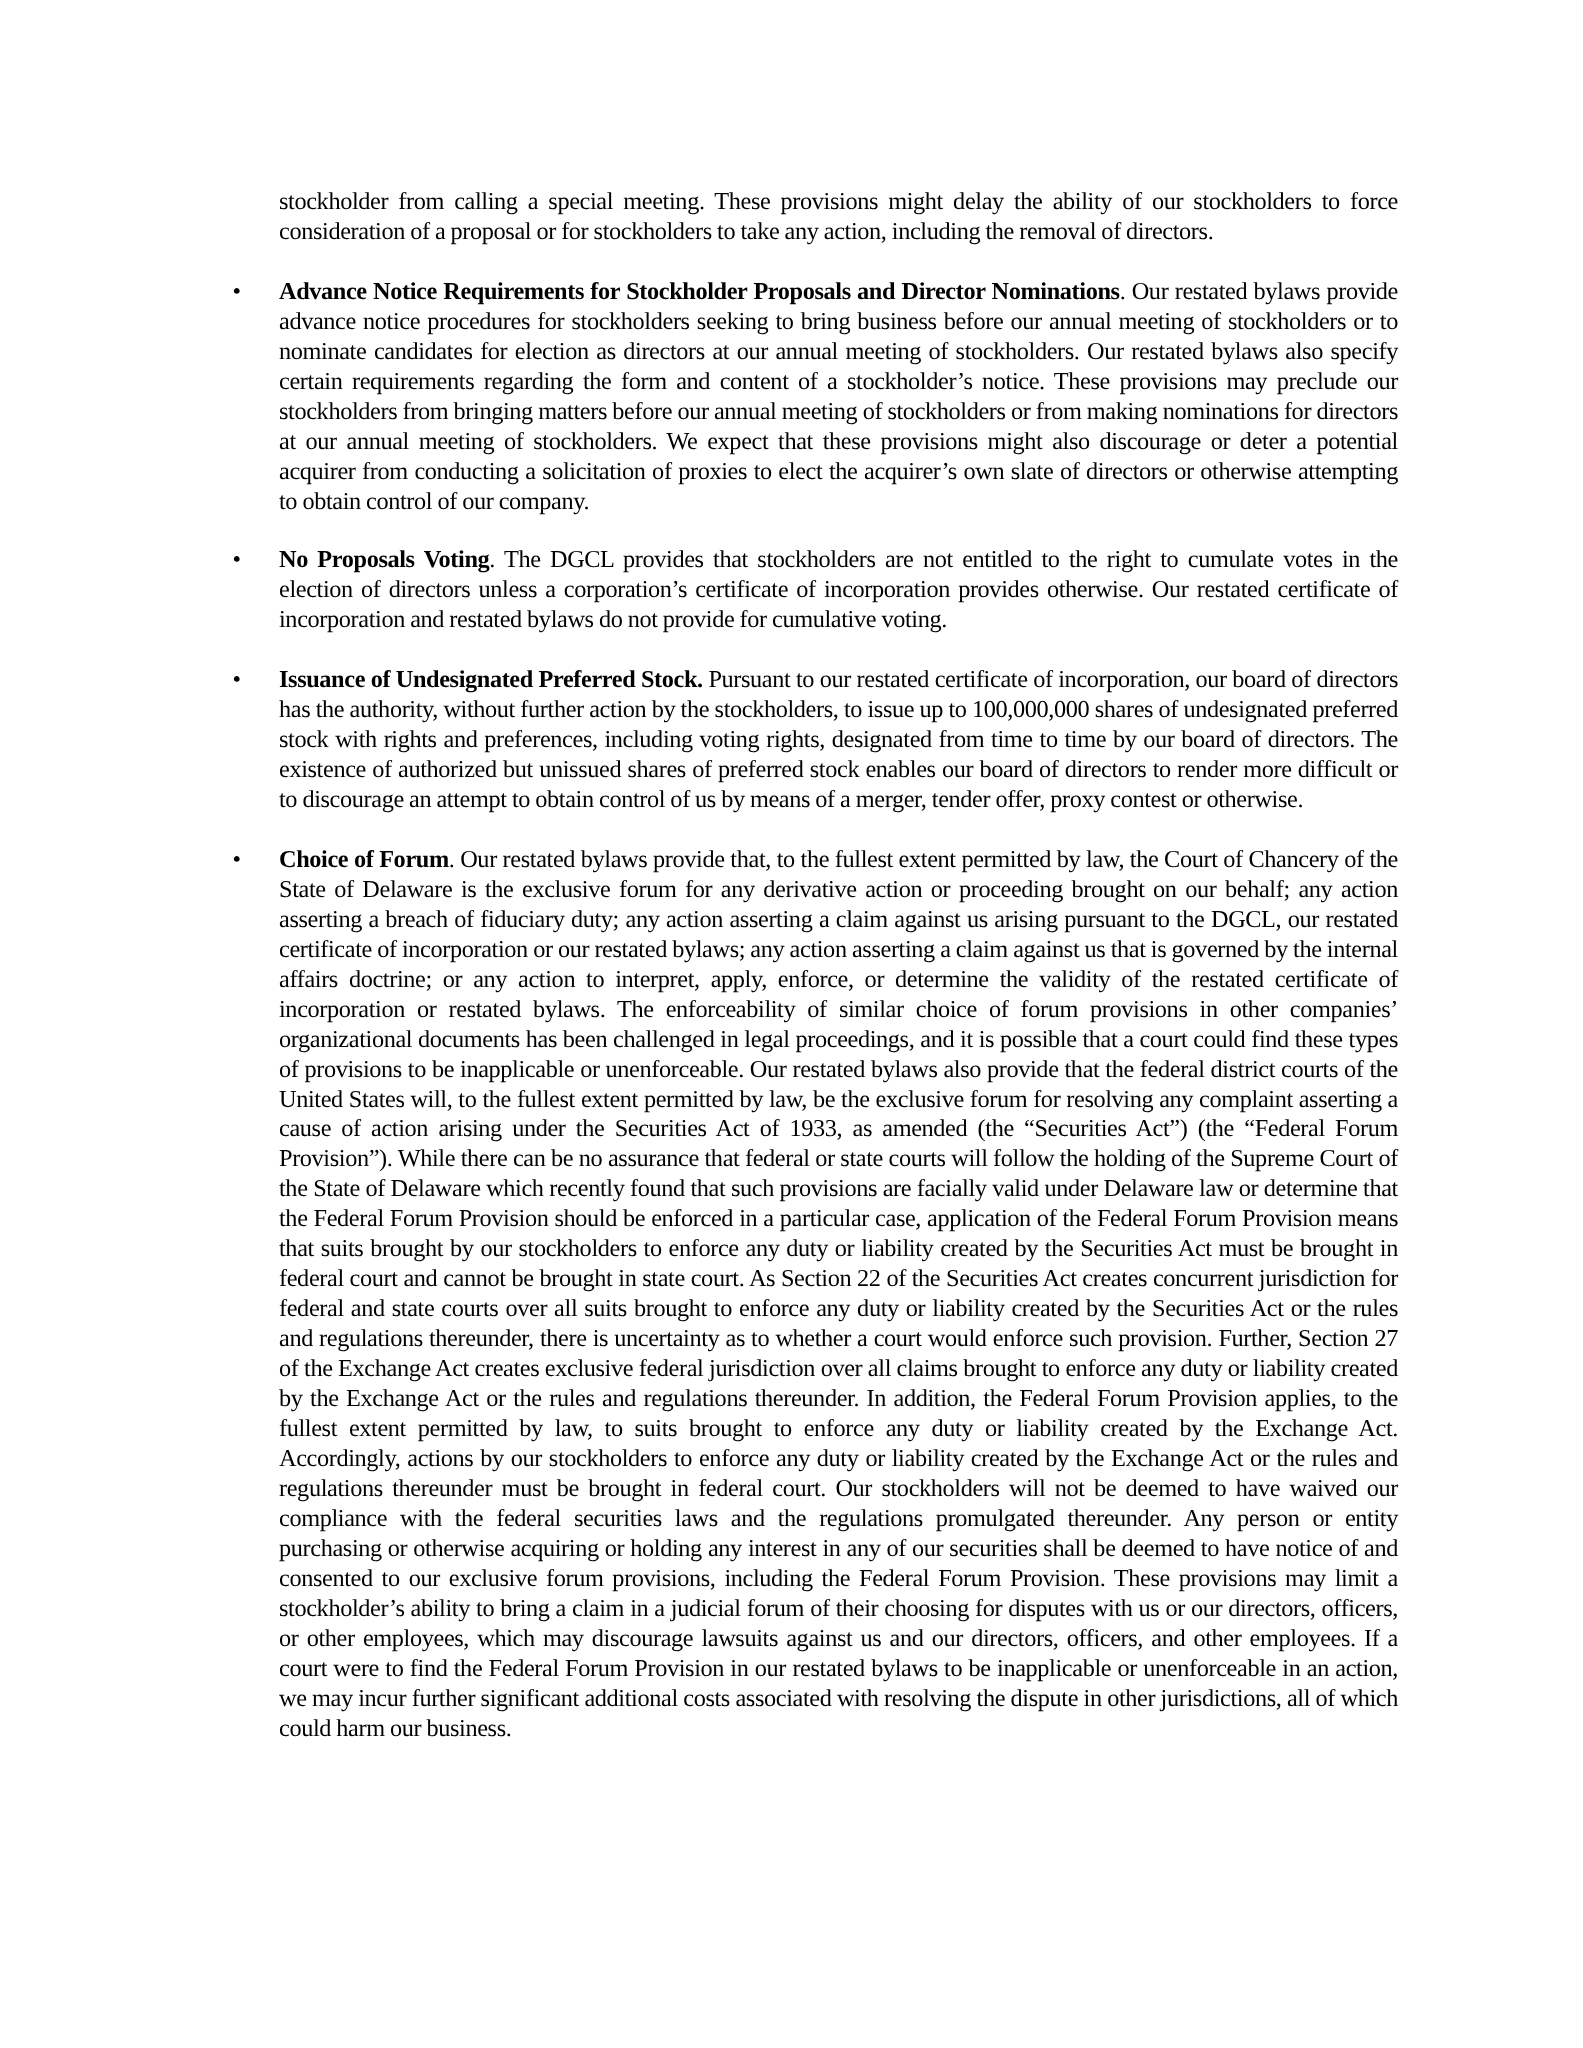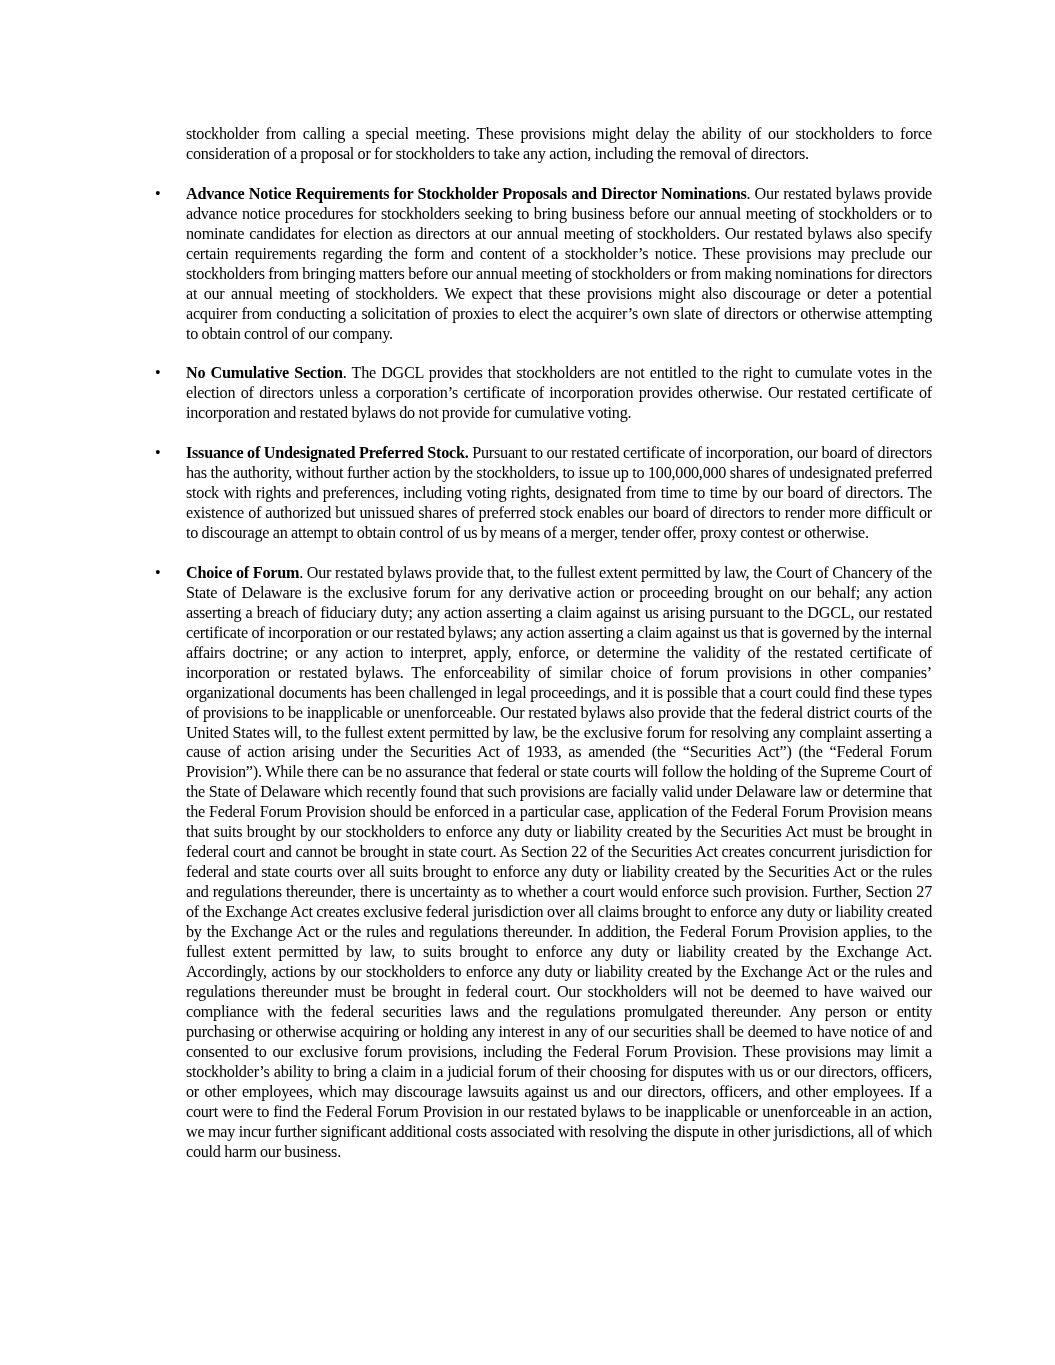--- a/index.html
+++ b/index.html
@@ -67,21 +67,21 @@
 
     <p class="para">stockholder from calling a special meeting. These provisions might delay the ability of our stockholders to force consideration of a proposal or for stockholders to take any action, including the removal of directors.</p>
 
     <div class="bullet-item">
       <span class="bullet">•</span>
       <p><span class="heading">Advance Notice Requirements for Stockholder Proposals and Director Nominations</span><span>.</span><span> Our restated bylaws provide advance notice procedures for stockholders seeking to bring business before our annual meeting of stockholders or to nominate candidates for election as directors at our annual meeting of stockholders. Our restated bylaws also specify certain requirements regarding the form and content of a stockholder’s notice. These provisions may preclude our stockholders from bringing matters before our annual meeting of stockholders or from making nominations for directors at our annual meeting of stockholders. We expect that these provisions might also discourage or deter a potential acquirer from conducting a solicitation of proxies to elect the acquirer’s own slate of directors or otherwise attempting to obtain control of our company.</span></p>
     </div>
 
     <div class="bullet-item">
       <span class="bullet">•</span>
-      <p><span class="heading">No Cumulative Section</span><span>.</span><span> The DGCL provides that stockholders are not entitled to the right to cumulate votes in the election of directors unless a corporation’s certificate of incorporation provides otherwise. Our restated certificate of incorporation and restated bylaws do not provide for cumulative voting.</span></p>
+      <p><span class="heading">No Proposals Voting</span><span>.</span><span> The DGCL provides that stockholders are not entitled to the right to cumulate votes in the election of directors unless a corporation’s certificate of incorporation provides otherwise. Our restated certificate of incorporation and restated bylaws do not provide for cumulative voting.</span></p>
     </div>
 
     <div class="bullet-item">
       <span class="bullet">•</span>
       <p><span class="heading">Issuance of Undesignated Preferred Stock.</span><span></span><span> Pursuant to our restated certificate of incorporation, our board of directors has the authority, without further action by the stockholders, to issue up to 100,000,000 shares of undesignated preferred stock with rights and preferences, including voting rights, designated from time to time by our board of directors. The existence of authorized but unissued shares of preferred stock enables our board of directors to render more difficult or to discourage an attempt to obtain control of us by means of a merger, tender offer, proxy contest or otherwise.</span></p>
     </div>
 
     <div class="bullet-item">
       <span class="bullet">•</span>
       <p><span class="heading">Choice of Forum</span><span>.</span><span> Our restated bylaws provide that, to the fullest extent permitted by law, the Court of Chancery of the State of Delaware is the exclusive forum for any derivative action or proceeding brought on our behalf; any action asserting a breach of fiduciary duty; any action asserting a claim against us arising pursuant to the DGCL, our restated certificate of incorporation or our restated bylaws; any action asserting a claim against us that is governed by the internal affairs doctrine; or any action to interpret, apply, enforce, or determine the validity of the restated certificate of incorporation or restated bylaws. The enforceability of similar choice of forum provisions in other companies’ organizational documents has been challenged in legal proceedings, and it is possible that a court could find these types of provisions to be inapplicable or unenforceable. Our restated bylaws also provide that the federal district courts of the United States will, to the fullest extent permitted by law, be the exclusive forum for resolving any complaint asserting a cause of action arising under the Securities Act of 1933, as amended (the “Securities Act”) (the “Federal Forum Provision”). While there can be no assurance that federal or state courts will follow the holding of the Supreme Court of the State of Delaware which recently found that such provisions are facially valid under Delaware law or determine that the Federal Forum Provision should be enforced in a particular case, application of the Federal Forum Provision means that suits brought by our stockholders to enforce any duty or liability created by the Securities Act must be brought in federal court and cannot be brought in state court. As Section 22 of the Securities Act creates concurrent jurisdiction for federal and state courts over all suits brought to enforce any duty or liability created by the Securities Act or the rules and regulations thereunder, there is uncertainty as to whether a court would enforce such provision. Further, Section 27 of the Exchange Act creates exclusive federal jurisdiction over all claims brought to enforce any duty or liability created by the Exchange Act or the rules and regulations thereunder. In addition, the Federal Forum Provision applies, to the fullest extent permitted by law, to suits brought to enforce any duty or liability created by the Exchange Act. Accordingly, actions by our stockholders to enforce any duty or liability created by the Exchange Act or the rules and regulations thereunder must be brought in federal court. Our stockholders will not be deemed to have waived our compliance with the federal securities laws and the regulations promulgated thereunder. Any person or entity purchasing or otherwise acquiring or holding any interest in any of our securities shall be deemed to have notice of and consented to our exclusive forum provisions, including the Federal Forum Provision. These provisions may limit a stockholder’s ability to bring a claim in a judicial forum of their choosing for disputes with us or our directors, officers, or other employees, which may discourage lawsuits against us and our directors, officers, and other employees. If a court were to find the Federal Forum Provision in our restated bylaws to be inapplicable or unenforceable in an action, we may incur further significant additional costs associated with resolving the dispute in other jurisdictions, all of which could harm our business.</span></p>

